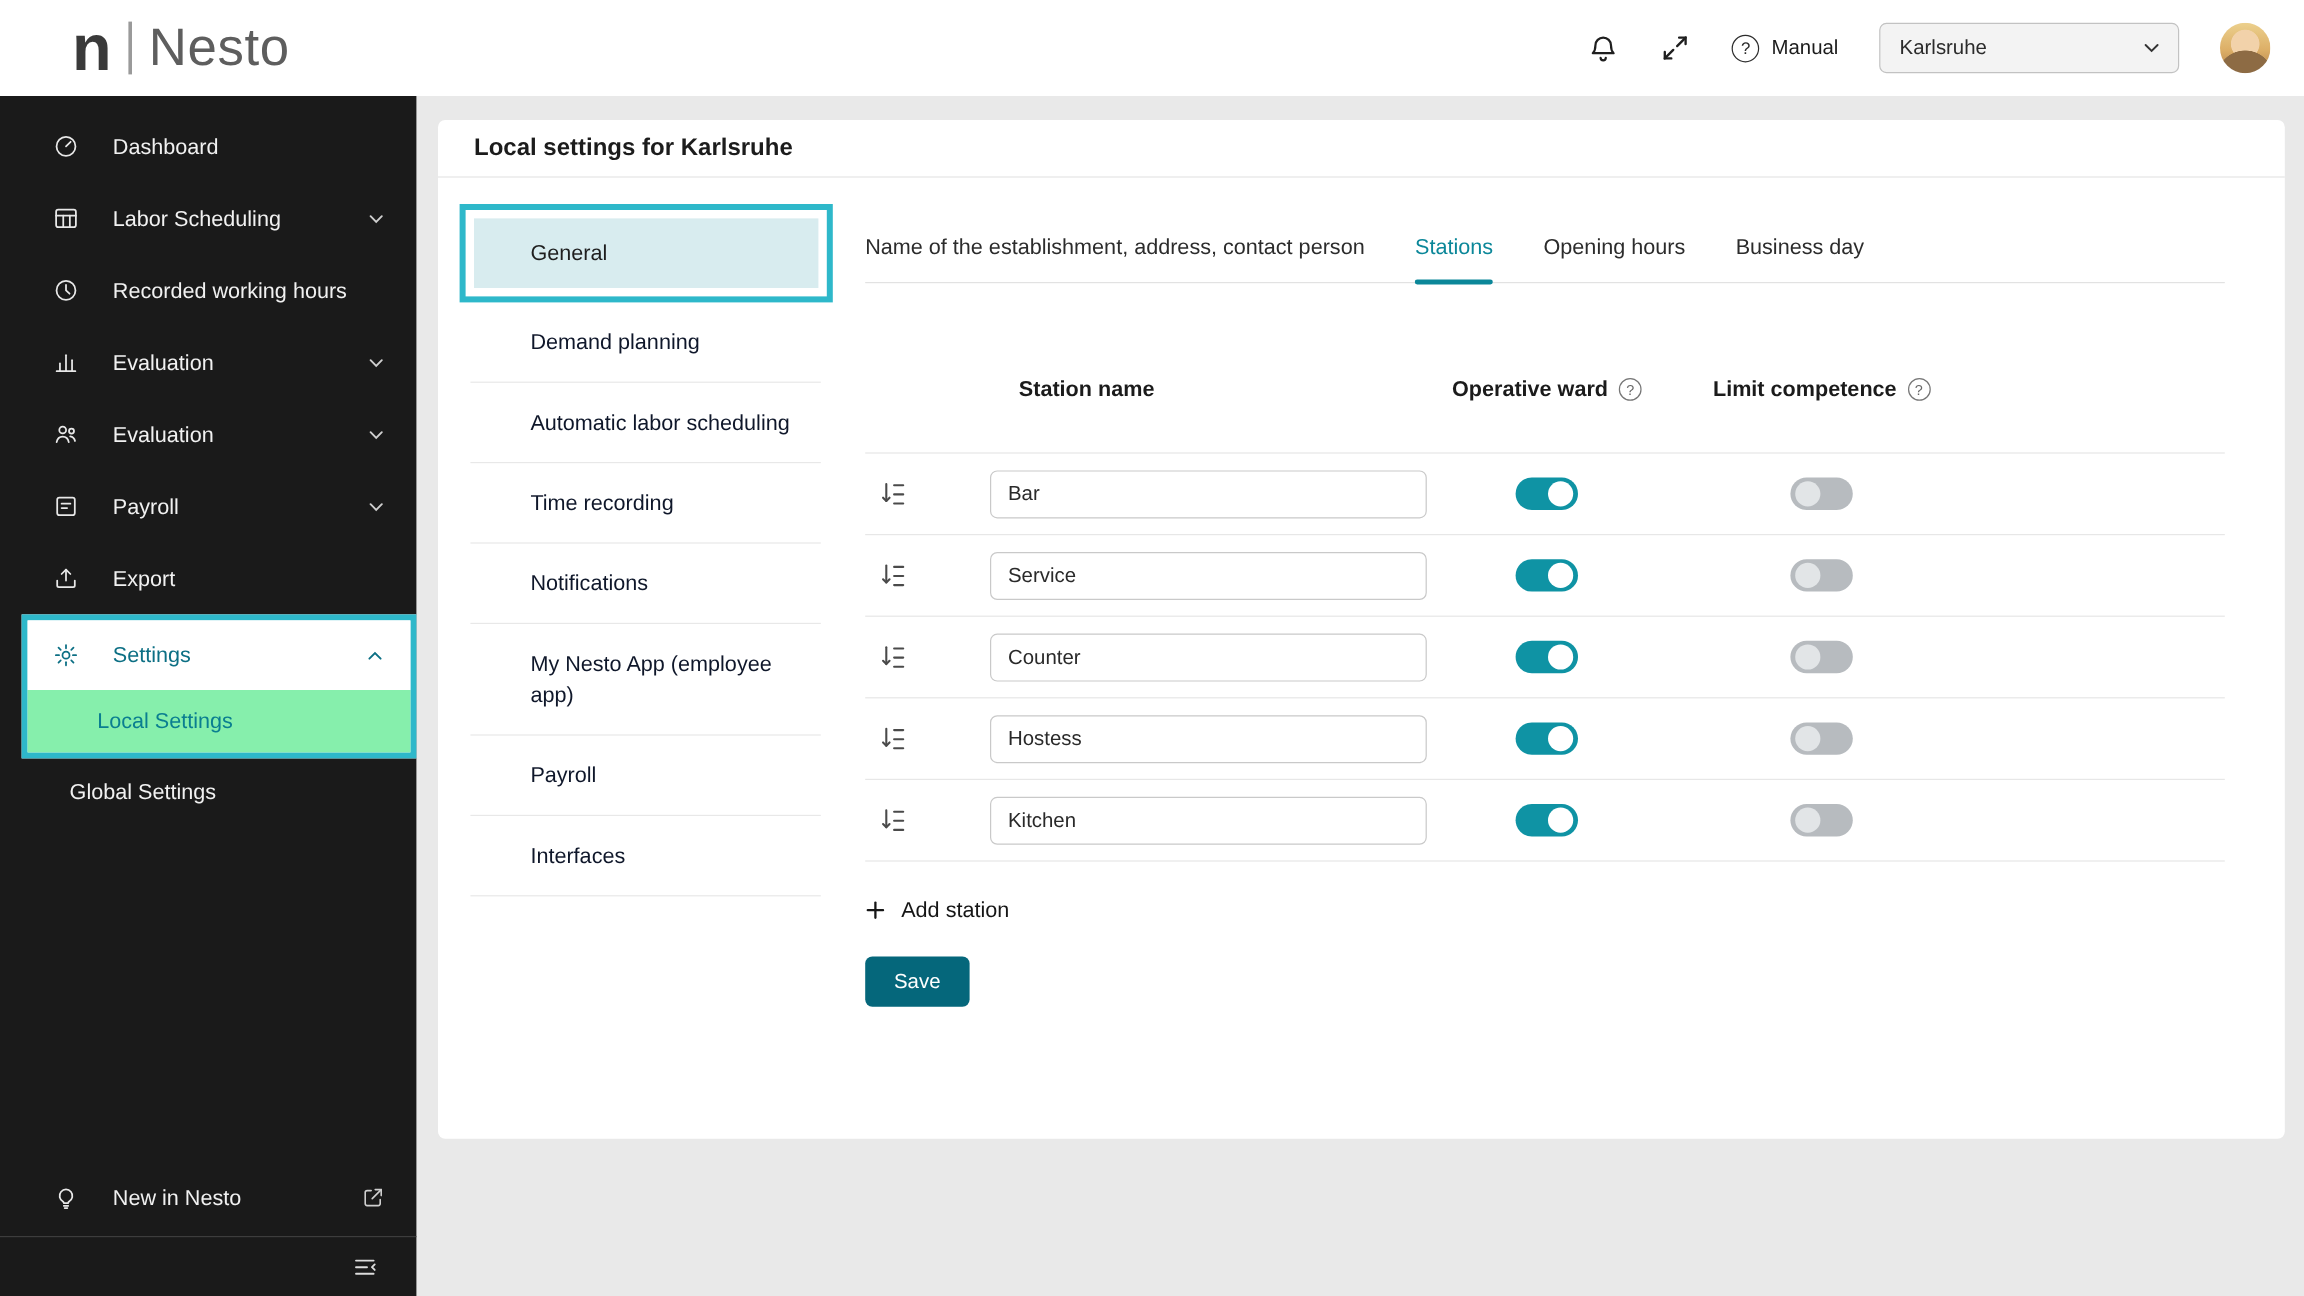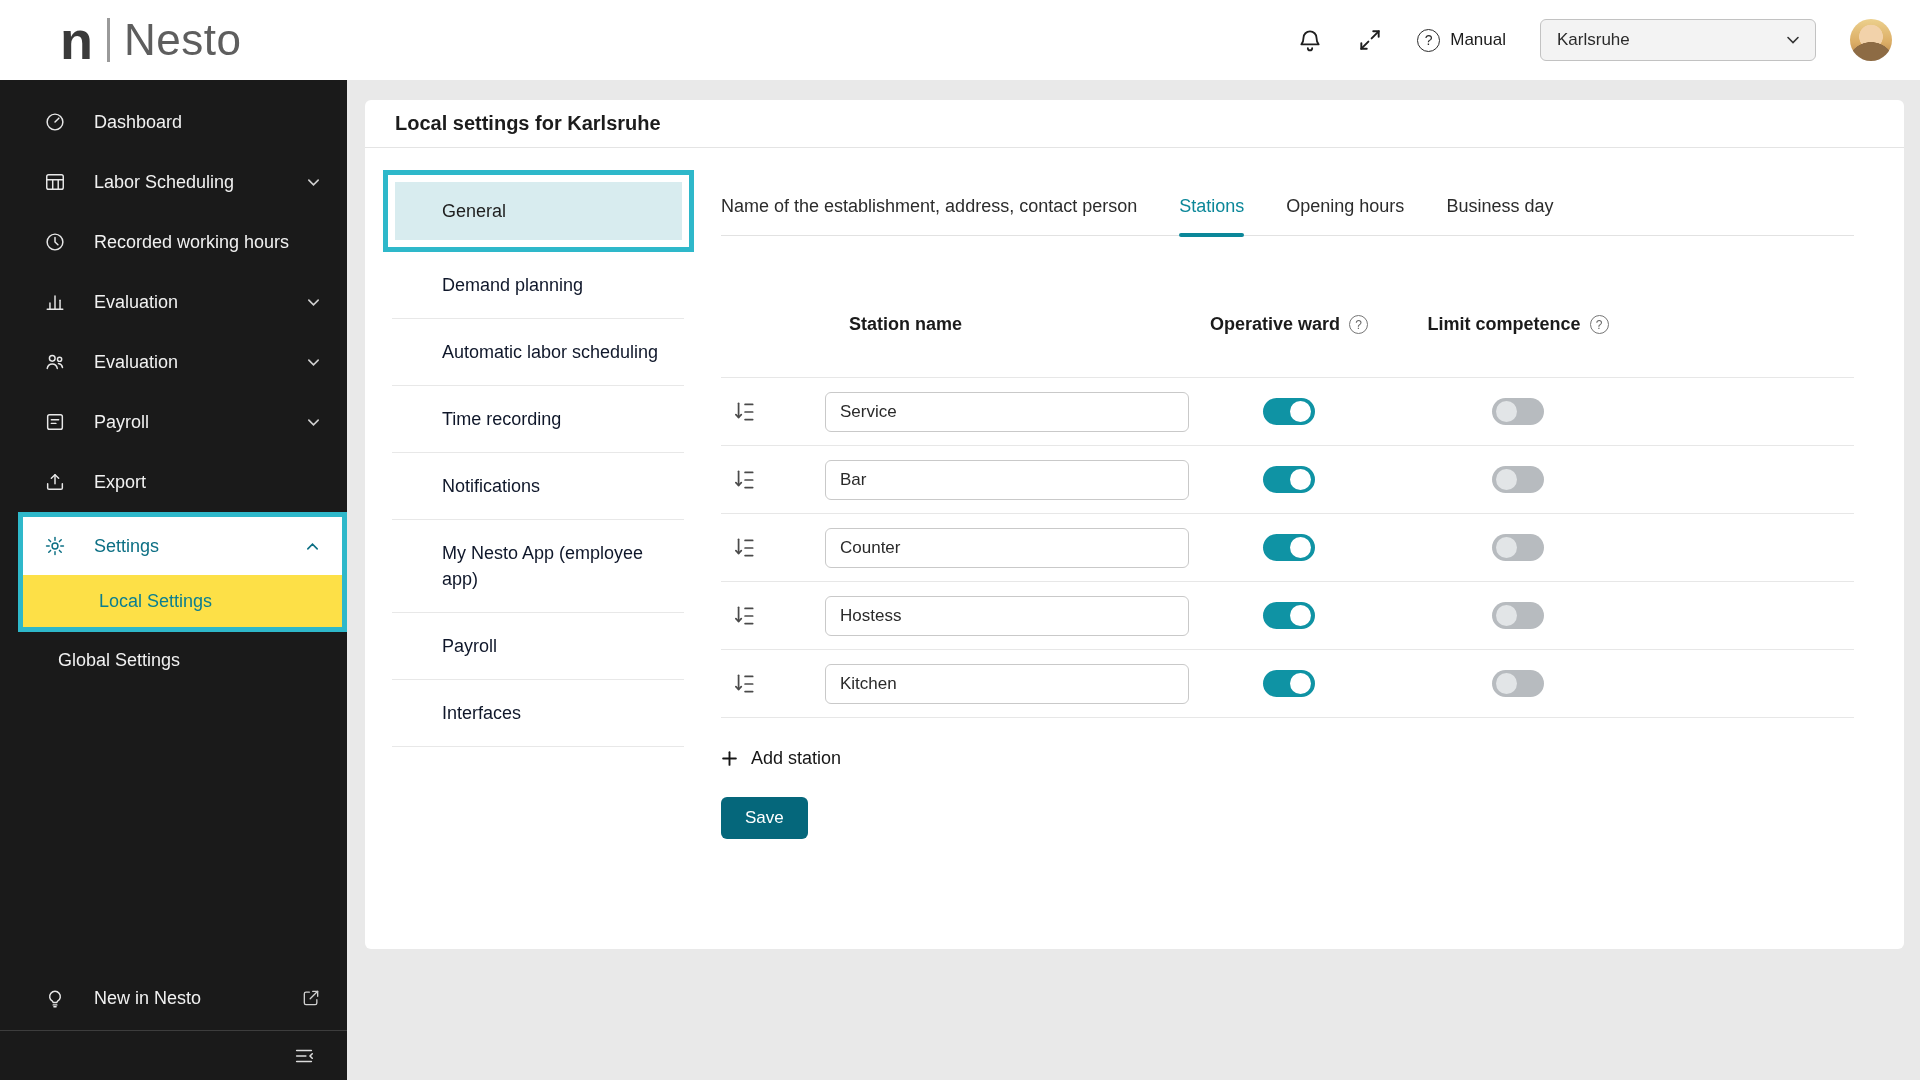--- a/index.html
+++ b/index.html
@@ -12,21 +12,21 @@
   .logo { display:flex; align-items:center; gap:14px; }
   .logo-mark { font-size:54px; font-weight:700; color:#3a3a3a; line-height:1; }
   .logo-sep { width:3px; height:44px; background:#9a9a9a; }
   .logo-text { font-size:44px; color:#5e5e5e; letter-spacing:.5px; line-height:1; }
   .topbar-right { margin-left:auto; display:flex; align-items:center; gap:34px; }
   .tb-icon { width:26px; height:26px; color:#1f1f1f; display:flex; cursor:pointer; }
   .tb-icon svg { width:100%; height:100%; }
   .manual { display:flex; align-items:center; gap:10px; font-size:17px; color:#1c1c1c; cursor:pointer; }
   .help-circle { width:23px; height:23px; border:1.7px solid #2c2c2c; border-radius:50%;
     display:flex; align-items:center; justify-content:center; font-size:14px; color:#2c2c2c; }
-  .select { width:276px; height:42px; background:#f3f3f3; border:1px solid #c2c2c2;
+  .select { width:250px; height:42px; background:#f3f3f3; border:1px solid #c2c2c2;
     border-radius:6px; display:flex; align-items:center; padding:0 14px 0 16px;
     font-size:17px; color:#2b2b2b; cursor:pointer; }
   .select .chev { margin-left:auto; width:16px; height:16px; color:#333; }
   .select .chev svg { width:100%; height:100%; }
   .avatar { width:42px; height:42px; border-radius:50%; cursor:pointer;
     background:
       radial-gradient(circle at 50% 112%, #8d6b44 0 46%, transparent 47%),
       radial-gradient(circle at 50% 42%, #f2d2aa 0 36%, transparent 38%),
       linear-gradient(180deg,#ecd08d 0%,#dcae66 55%,#b28049 100%); }
 
@@ -40,21 +40,21 @@
     padding:0 26px 0 44px; font-size:18px; cursor:pointer; }
   .sicon { width:22px; height:22px; flex:0 0 22px; display:flex; color:#e8e8e8; }
   .sicon svg { width:100%; height:100%; }
   .chev-side { margin-left:auto; width:15px; height:15px; color:#cfcfcf; display:flex; }
   .chev-side svg { width:100%; height:100%; }
   .side-annotation { margin-left:18px; border:5px solid #2eb8ca; background:#fff; }
   .settings-row { height:58px; padding:0 22px 0 21px; background:#fff; color:#0c6f84; }
   .settings-row .sicon, .settings-row .chev-side { color:#0c6f84; }
   .side-sub { height:56px; display:flex; align-items:center; padding-left:58px;
     font-size:18px; color:#f1f1f1; cursor:pointer; }
-  .side-sub.local { height:52px; padding-left:76px; background:#fde047; color:#0a7e90;align-items:center; }
+  .side-sub.local { height:52px; padding-left:58px; background:#86efac; color:#0a7e90;align-items:center; }
   .sidebar-footer { margin-top:auto; }
   .new-row { height:64px; }
   .collapse-bar { height:50px; border-top:1px solid #3d3d3d; display:flex;
     align-items:center; justify-content:flex-end; padding:0 32px; }
   .collapse-btn { width:22px; height:22px; color:#dcdcdc; display:flex; cursor:pointer; }
   .collapse-btn svg { width:100%; height:100%; }
 
   
   .main { flex:1; padding:20px 16px 0 18px; }
   .card { background:#fff; border-radius:6px; min-height:849px; }
@@ -357,21 +357,21 @@
             <div class="trow">
               <span class="handle">
                   <svg viewBox="0 0 24 24" fill="none" stroke="currentColor" stroke-width="1.6" stroke-linecap="round" stroke-linejoin="round">
                     <path d="M7 4v13"></path>
                     <path d="M4.5 14.5L7 17l2.5-2.5"></path>
                     <path d="M13 5h7"></path>
                     <path d="M13 12h7"></path>
                     <path d="M13 19h7"></path>
                   </svg>
                 </span>
-              <input class="station-input" value="Service" style="">
+              <input class="station-input" value="Bar" style="">
               <span class="tcell">
                   <span class="toggle on">
                     <span class="knob"></span>
                   </span>
                 </span>
               <span class="tcell">
                   <span class="toggle off">
                     <span class="knob"></span>
                   </span>
                 </span>
@@ -381,21 +381,21 @@
             <div class="trow">
               <span class="handle">
                   <svg viewBox="0 0 24 24" fill="none" stroke="currentColor" stroke-width="1.6" stroke-linecap="round" stroke-linejoin="round">
                     <path d="M7 4v13"></path>
                     <path d="M4.5 14.5L7 17l2.5-2.5"></path>
                     <path d="M13 5h7"></path>
                     <path d="M13 12h7"></path>
                     <path d="M13 19h7"></path>
                   </svg>
                 </span>
-              <input class="station-input" value="Bar" style="">
+              <input class="station-input" value="Service" style="">
               <span class="tcell">
                   <span class="toggle on">
                     <span class="knob"></span>
                   </span>
                 </span>
               <span class="tcell">
                   <span class="toggle off">
                     <span class="knob"></span>
                   </span>
                 </span>

